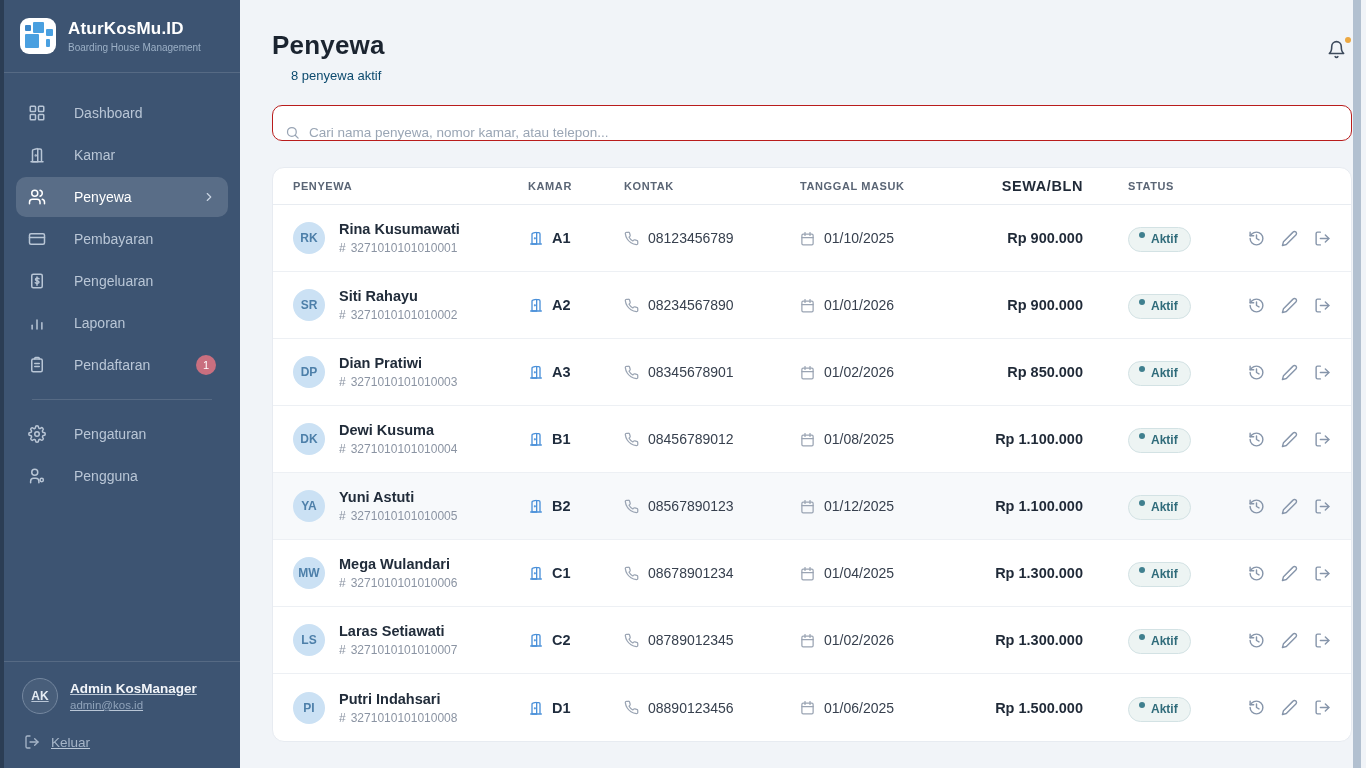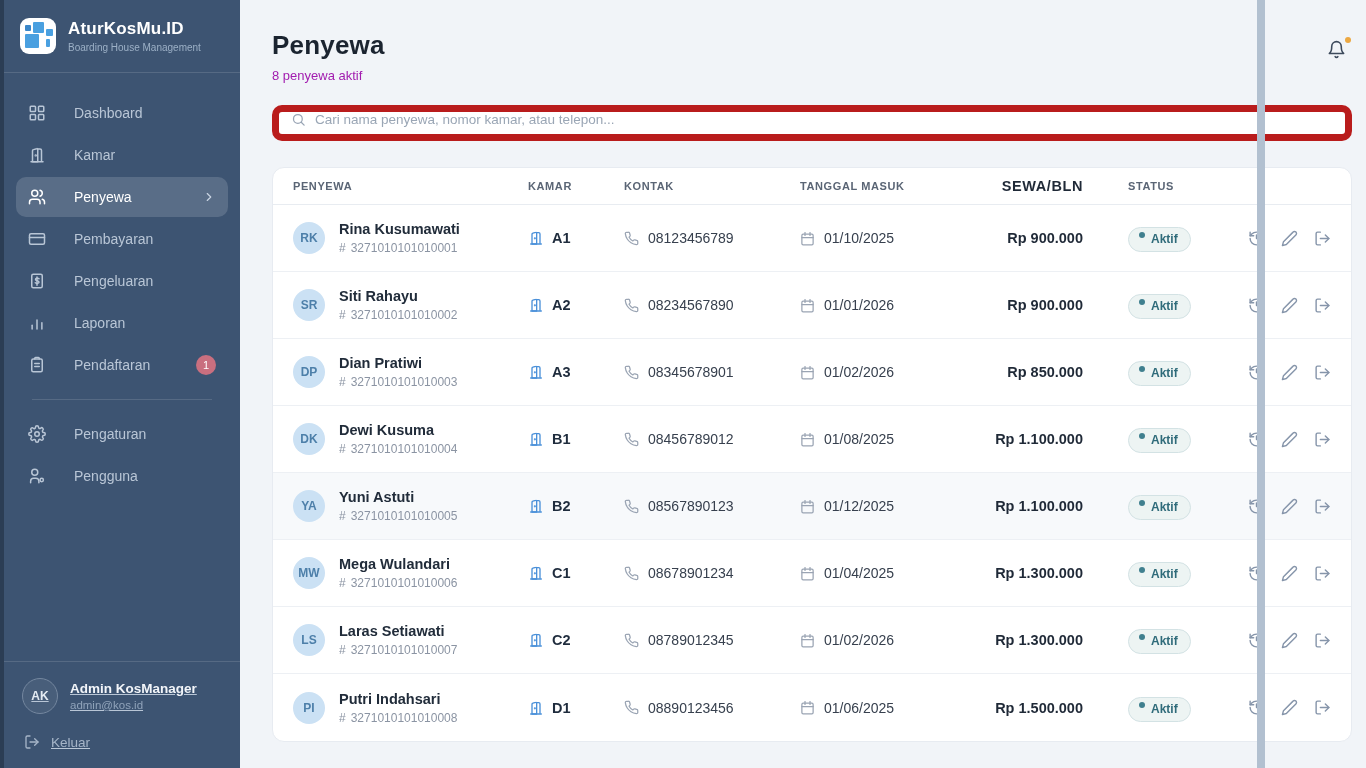--- a/index.html
+++ b/index.html
@@ -1,18 +1,18 @@
 <!DOCTYPE html>
 <html><head>
 <meta charset="utf-8">
 <style>
   * { margin:0; padding:0; box-sizing:border-box; }
   html,body { width:1366px; height:768px; overflow:hidden; }
   body { font-family:"Liberation Sans", sans-serif; background:#f1f4f8; }
-  .app { display:flex; width:1265px; height:768px; position:relative; }
+  .app { display:flex; width:1361px; height:768px; position:relative; }
 
   
   .edge { width:4px; background:#2b3d54; flex:none; }
   .sidebar { width:236px; flex:none; background:#3d5472; color:#b9c6d6; display:flex; flex-direction:column; }
   .brand { display:flex; align-items:center; gap:12px; padding:18px 16px; border-bottom:1px solid rgba(255,255,255,.13); }
   .logo { width:36px; height:36px; background:#fff; border-radius:9px; position:relative; flex:none; }
   .logo i { position:absolute; background:#4aa0e0; border-radius:1px; }
   .logo .b1 { left:5px; top:7px; width:6px; height:6px; background:#3a86c8; }
   .logo .b2 { left:13px; top:4px; width:11px; height:11px; }
   .logo .b3 { left:5px; top:16px; width:14px; height:14px; }
@@ -37,27 +37,27 @@
          color:#e4ebf3; font-size:12px; font-weight:bold; display:flex; align-items:center; justify-content:center; flex:none; }
   .pname { font-size:13.5px; font-weight:bold; color:#f2f5f9; }
   .pmail { font-size:11.5px; color:#90a3ba; margin-top:3px; }
   .logout { display:flex; align-items:center; gap:11px; margin-top:20px; padding-left:2px; font-size:13.5px; color:#a6b5c8; cursor:pointer; }
   .logout svg { width:16px; height:16px; }
 
   
   .main { flex:1; padding:30px 38px 0 32px; position:relative; }
   .mhead { display:flex; justify-content:space-between; align-items:flex-start; }
   .title { font-size:26px; font-weight:bold; color:#1b2430; letter-spacing:.2px; }
-  .subtitle { font-size:13px; color:#a21caf; margin-top:7px; }
+  .subtitle { font-size:13px; color:#0c4a6e; margin-top:7px;margin-left:19px; }
   .bell { position:relative; margin-top:10px; margin-right:6px; color:#3d4a5c; cursor:pointer; }
   .bell svg { width:19px; height:19px; }
   .bell .dot { position:absolute; top:-3px; right:-5px; width:6px; height:6px; border-radius:50%; background:#eca842; }
 
-  .search { margin-top:22px; height:36px; background:#fff; border:7px solid #b91c1c; border-radius:10px;
-            display:flex; align-items:flex-start; padding:0 12px; gap:9px; }
+  .search { margin-top:22px; height:36px; background:#fff; border:1px solid #b91c1c; border-radius:10px;
+            display:flex; align-items:flex-end; padding:0 12px; gap:9px; }
   .search svg { width:15px; height:15px; color:#98a4b4; flex:none; }
   .search input { border:none; outline:none; flex:1; font-size:13.5px; color:#333; background:transparent; font-family:"Liberation Sans",sans-serif; }
   .search input::placeholder { color:#9aa6b5; }
 
   .card { margin-top:26px; background:#fff; border:1px solid #e7ebf1; border-radius:12px; overflow:hidden; }
   .grid { display:grid; grid-template-columns:235px 96px 176px 178px 105px 165px 1fr; align-items:center; padding:0 20px; }
   .thead { height:37px; border-bottom:1px solid #e8ecf1; }
   .th { font-size:11px; font-weight:bold; color:#5a6575; letter-spacing:.6px; text-transform:uppercase; }
   .th.c-sewa { text-align:right; }
   .th.c-status { padding-left:45px; }

